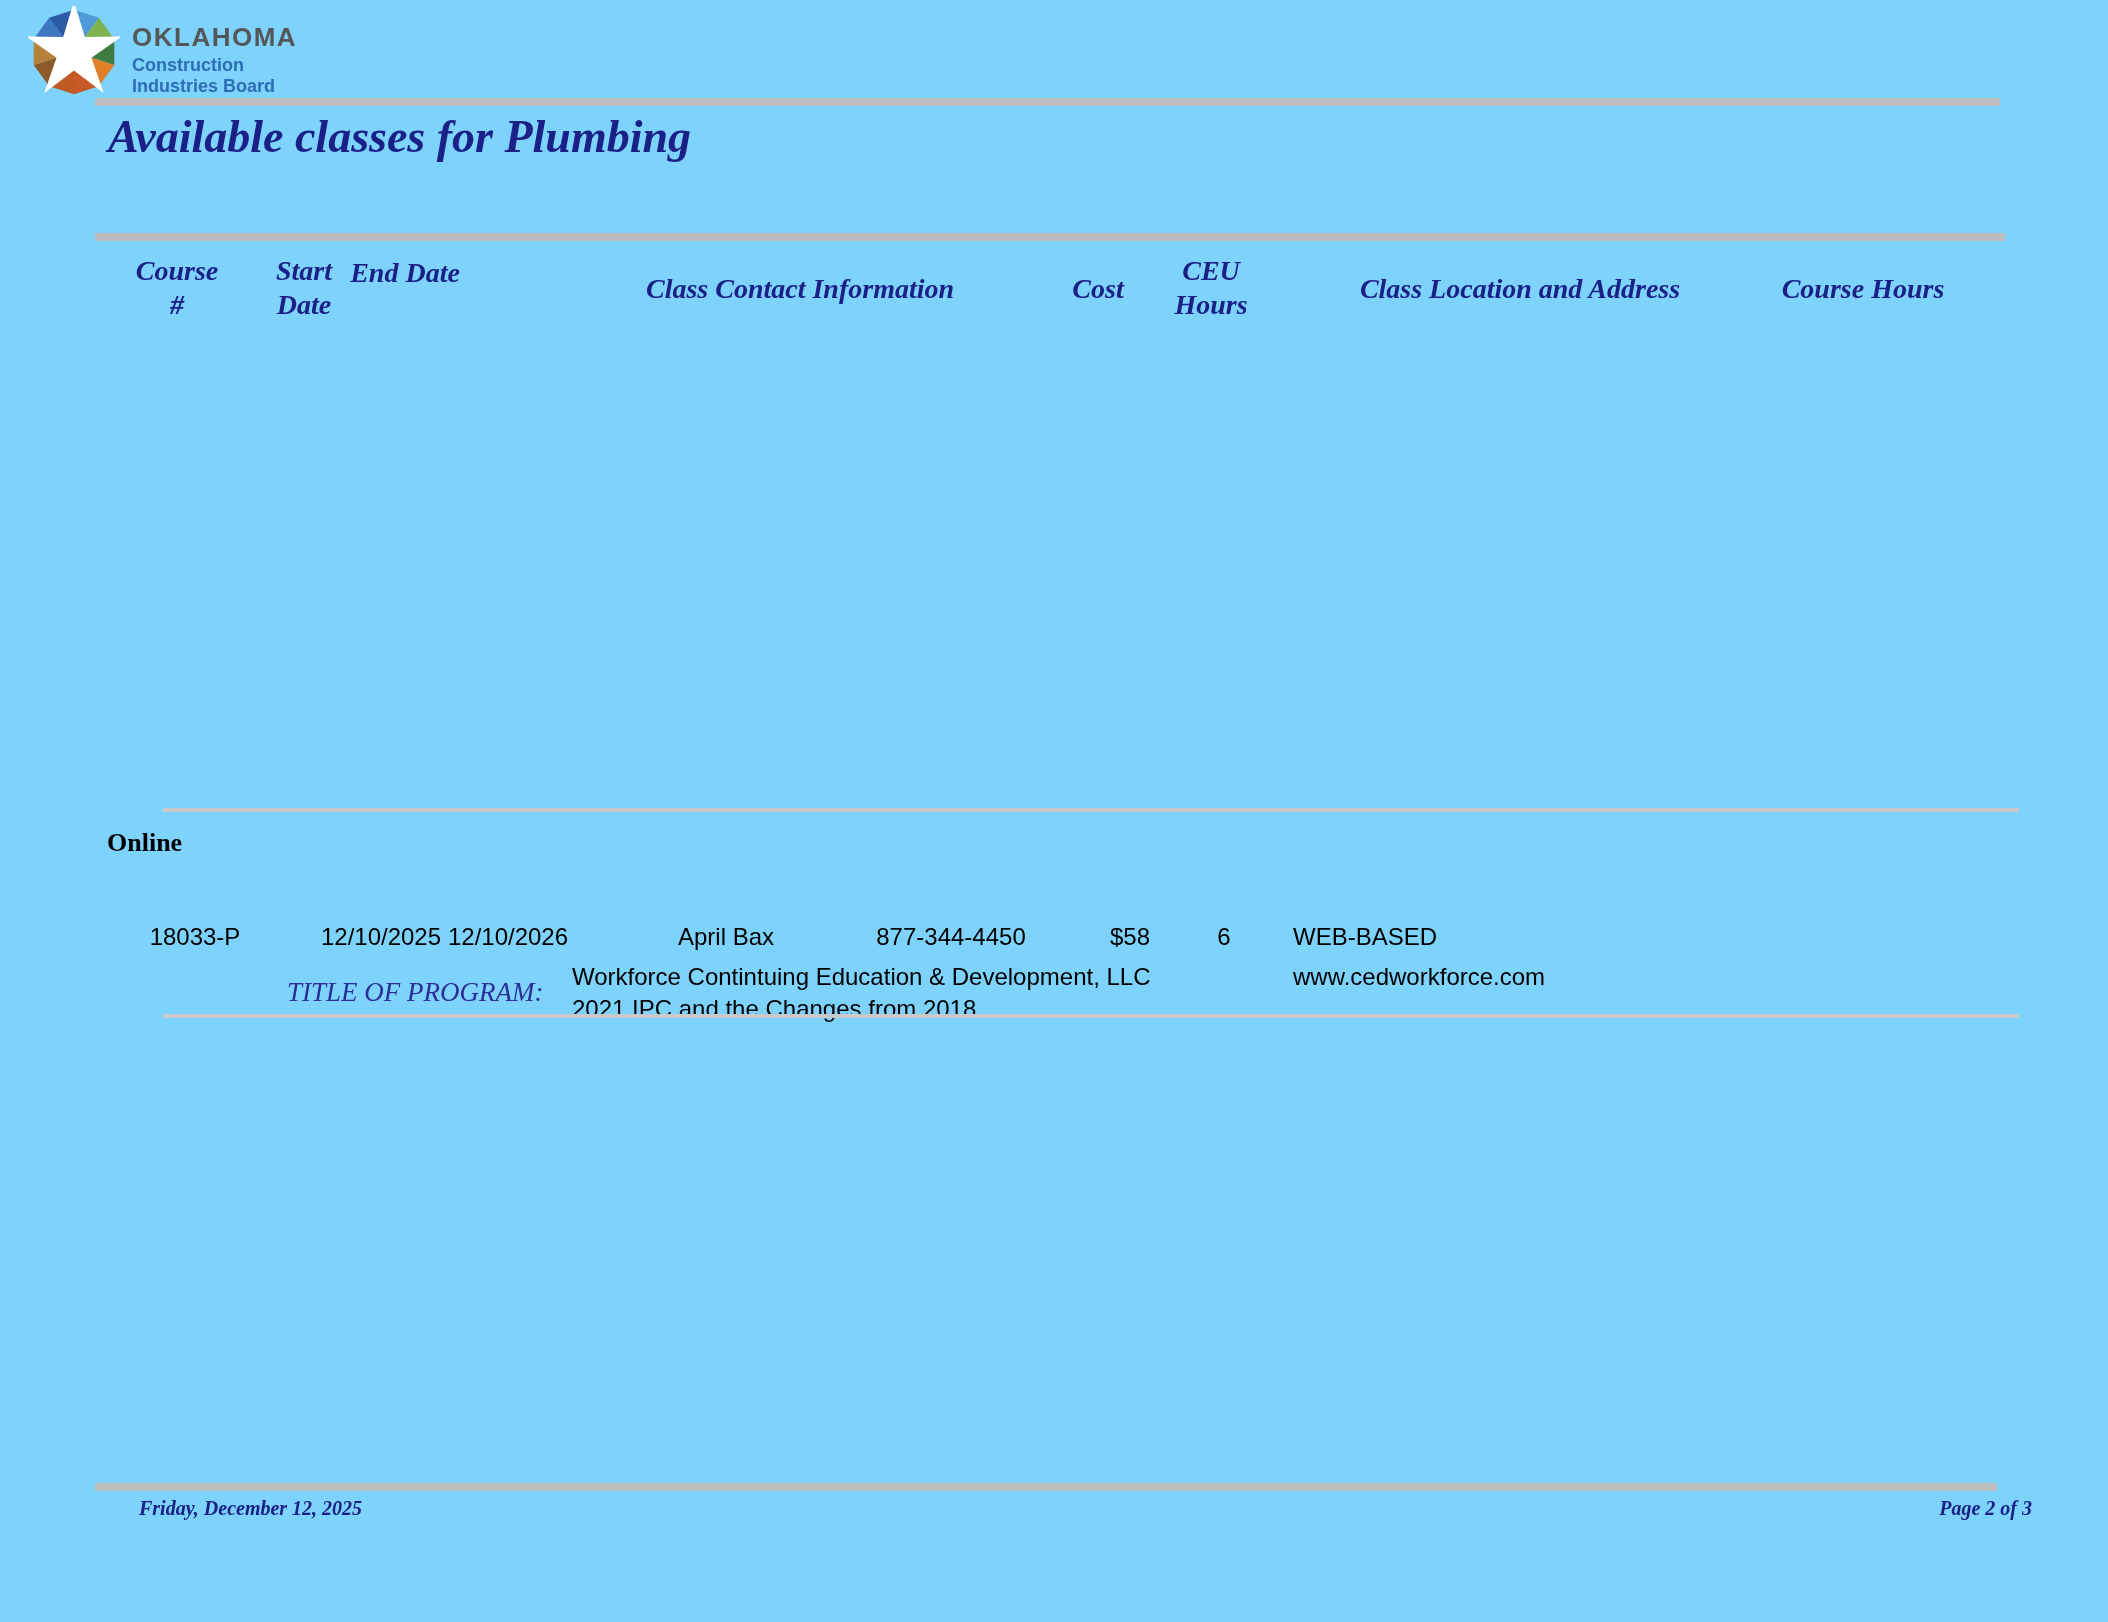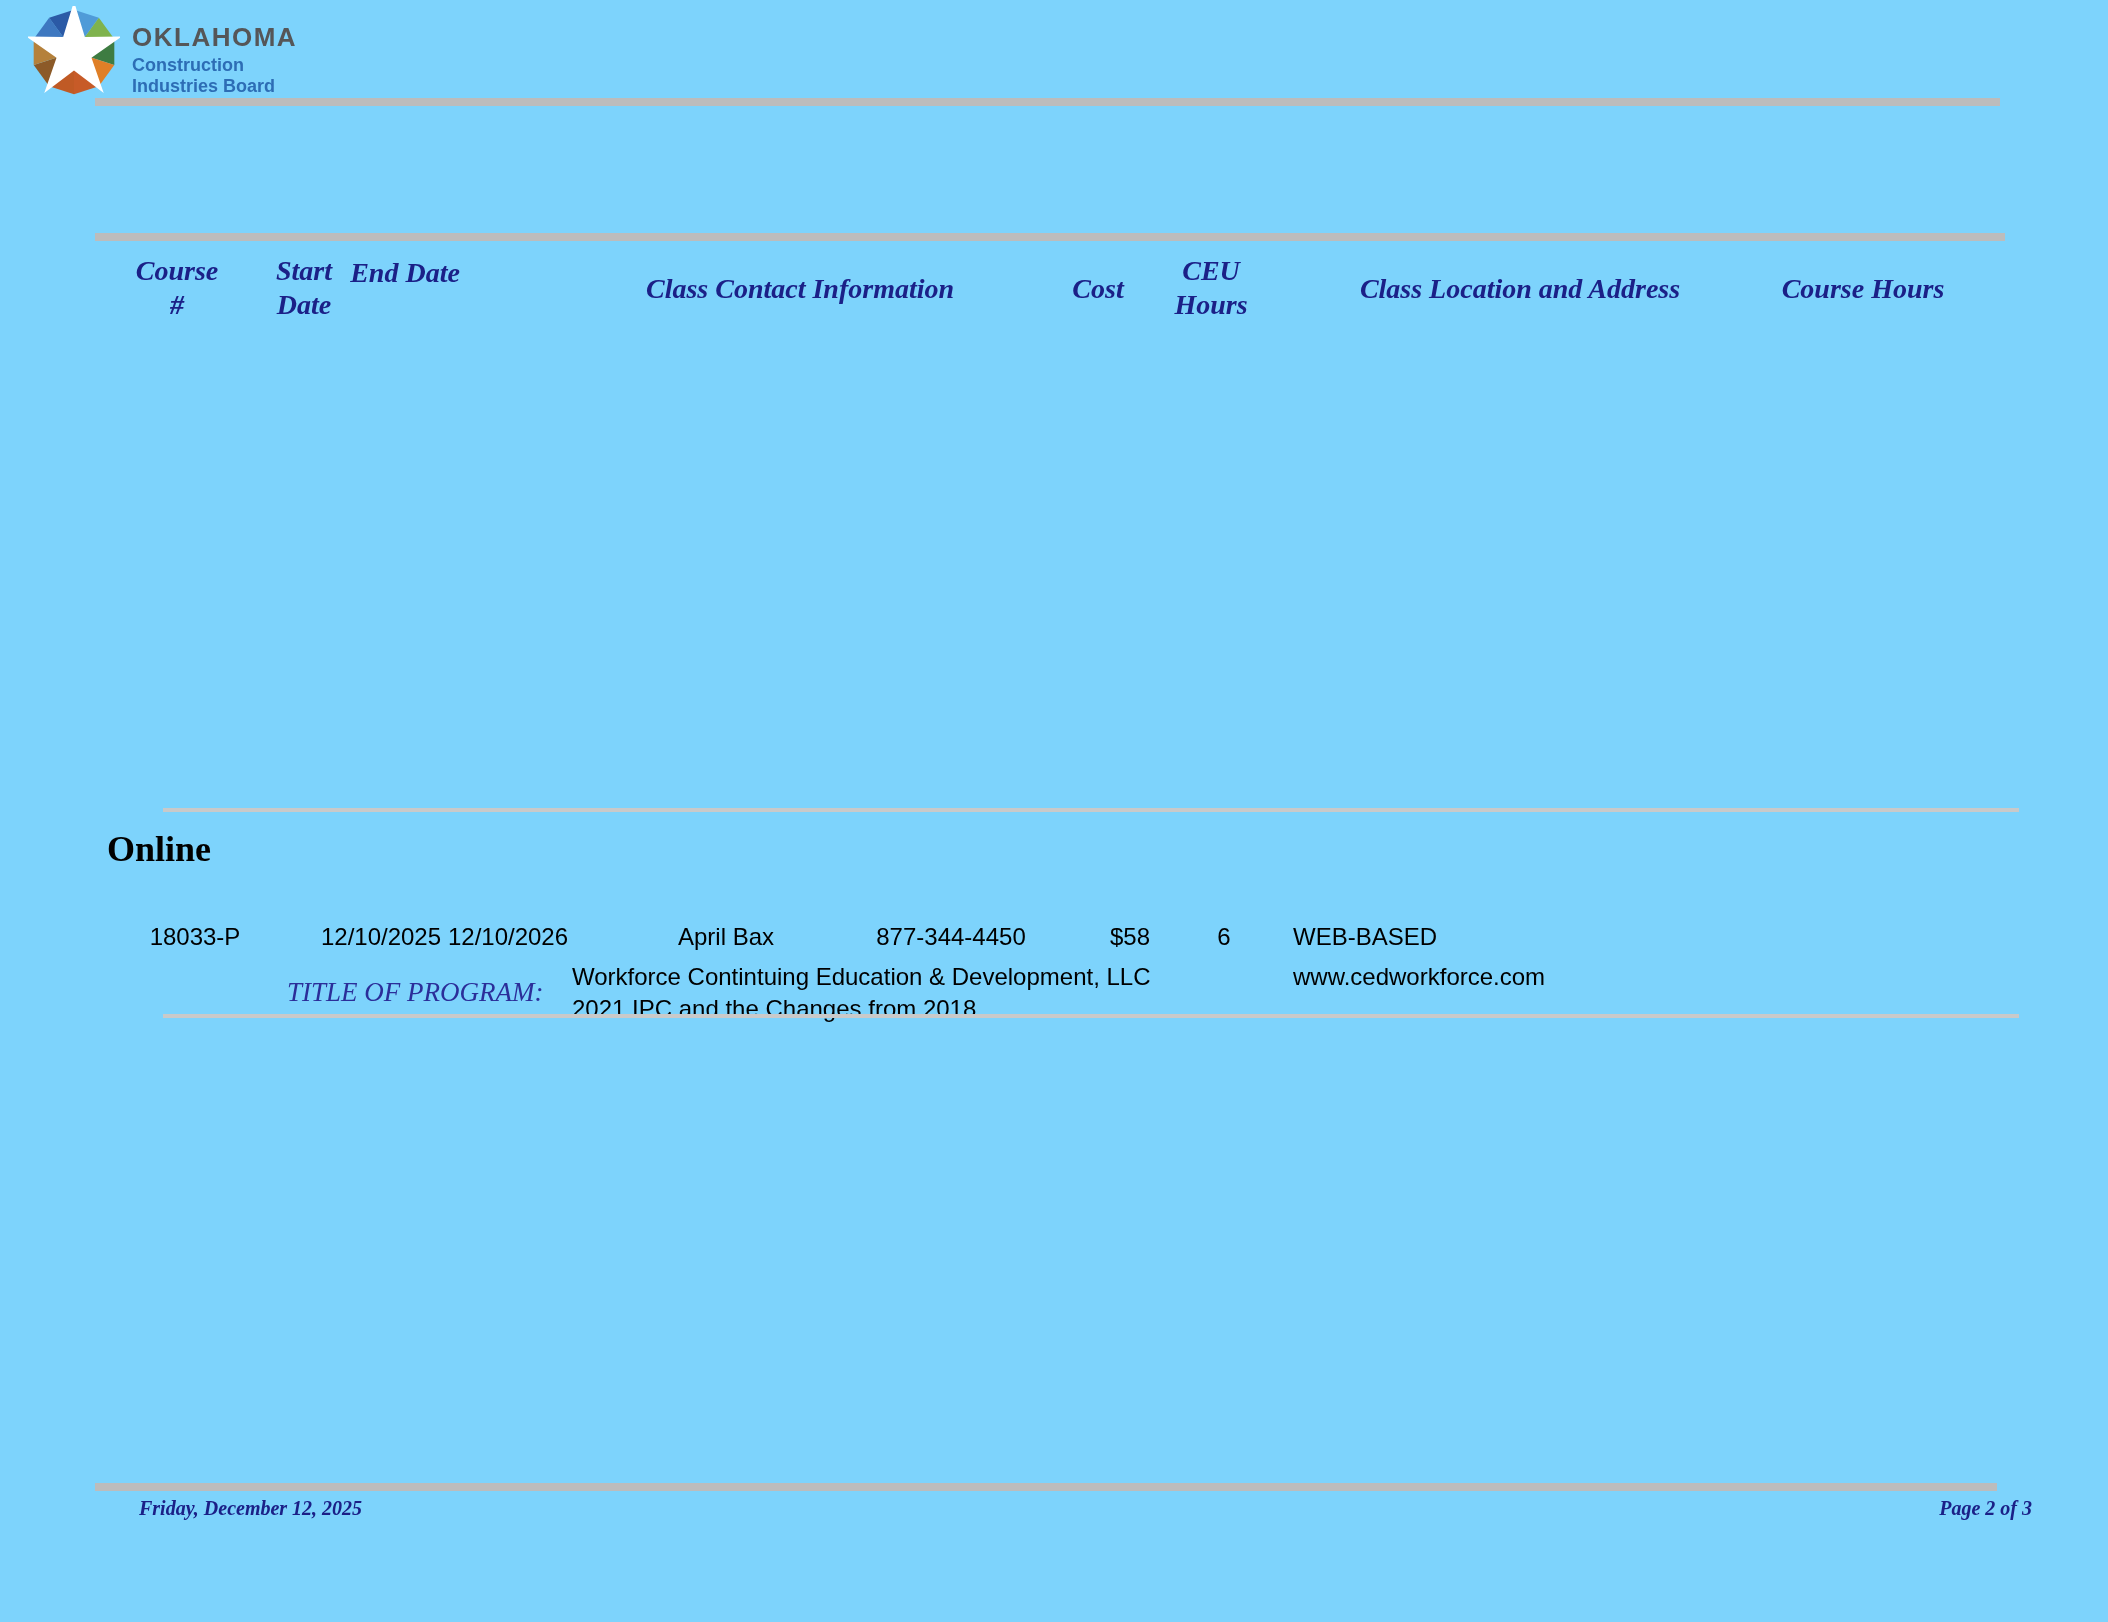--- a/index.html
+++ b/index.html
@@ -58,21 +58,21 @@
   .h-end     {left:405px;  top:256px; width:180px;}
   .h-contact {left:800px;  top:272px; width:460px;}
   .h-cost    {left:1098px; top:272px; width:120px;}
   .h-ceu     {left:1211px; top:254px; width:110px;}
   .h-location{left:1520px; top:272px; width:460px;}
   .h-chours  {left:1863px; top:272px; width:260px;}
   
   .section-title{
     position:absolute; left:107px; top:828px;
     font-family:"Liberation Serif", serif;
-    font-weight:bold; font-size:36px; color:#000000;
+    font-weight:bold; font-size:26px; color:#000000;
   }
   
   .dcell{
     position:absolute;
     font-size:24px; color:#000000;
     white-space:nowrap;
     margin-top:17px;
   }
   .center{transform:translateX(-50%); text-align:center;}
   .d-course  {left:195px;  top:906px;}
@@ -124,20 +124,21 @@
     </svg>
     <div class="logo-text">
       <div class="logo-name">OKLAHOMA</div>
       <div class="logo-sub">Construction
 Industries Board</div>
     </div>
   </div>
 
   <div class="bar bar-top"></div>
 
+  <div class="page-title">Available classes for Plumbing</div>
 
   <div class="bar bar-header"></div>
 
   <div class="hcell h-course">Course
 #</div>
   <div class="hcell h-start">Start
 Date</div>
   <div class="hcell h-end">End Date</div>
   <div class="hcell h-contact">Class Contact Information</div>
   <div class="hcell h-cost">Cost</div>

